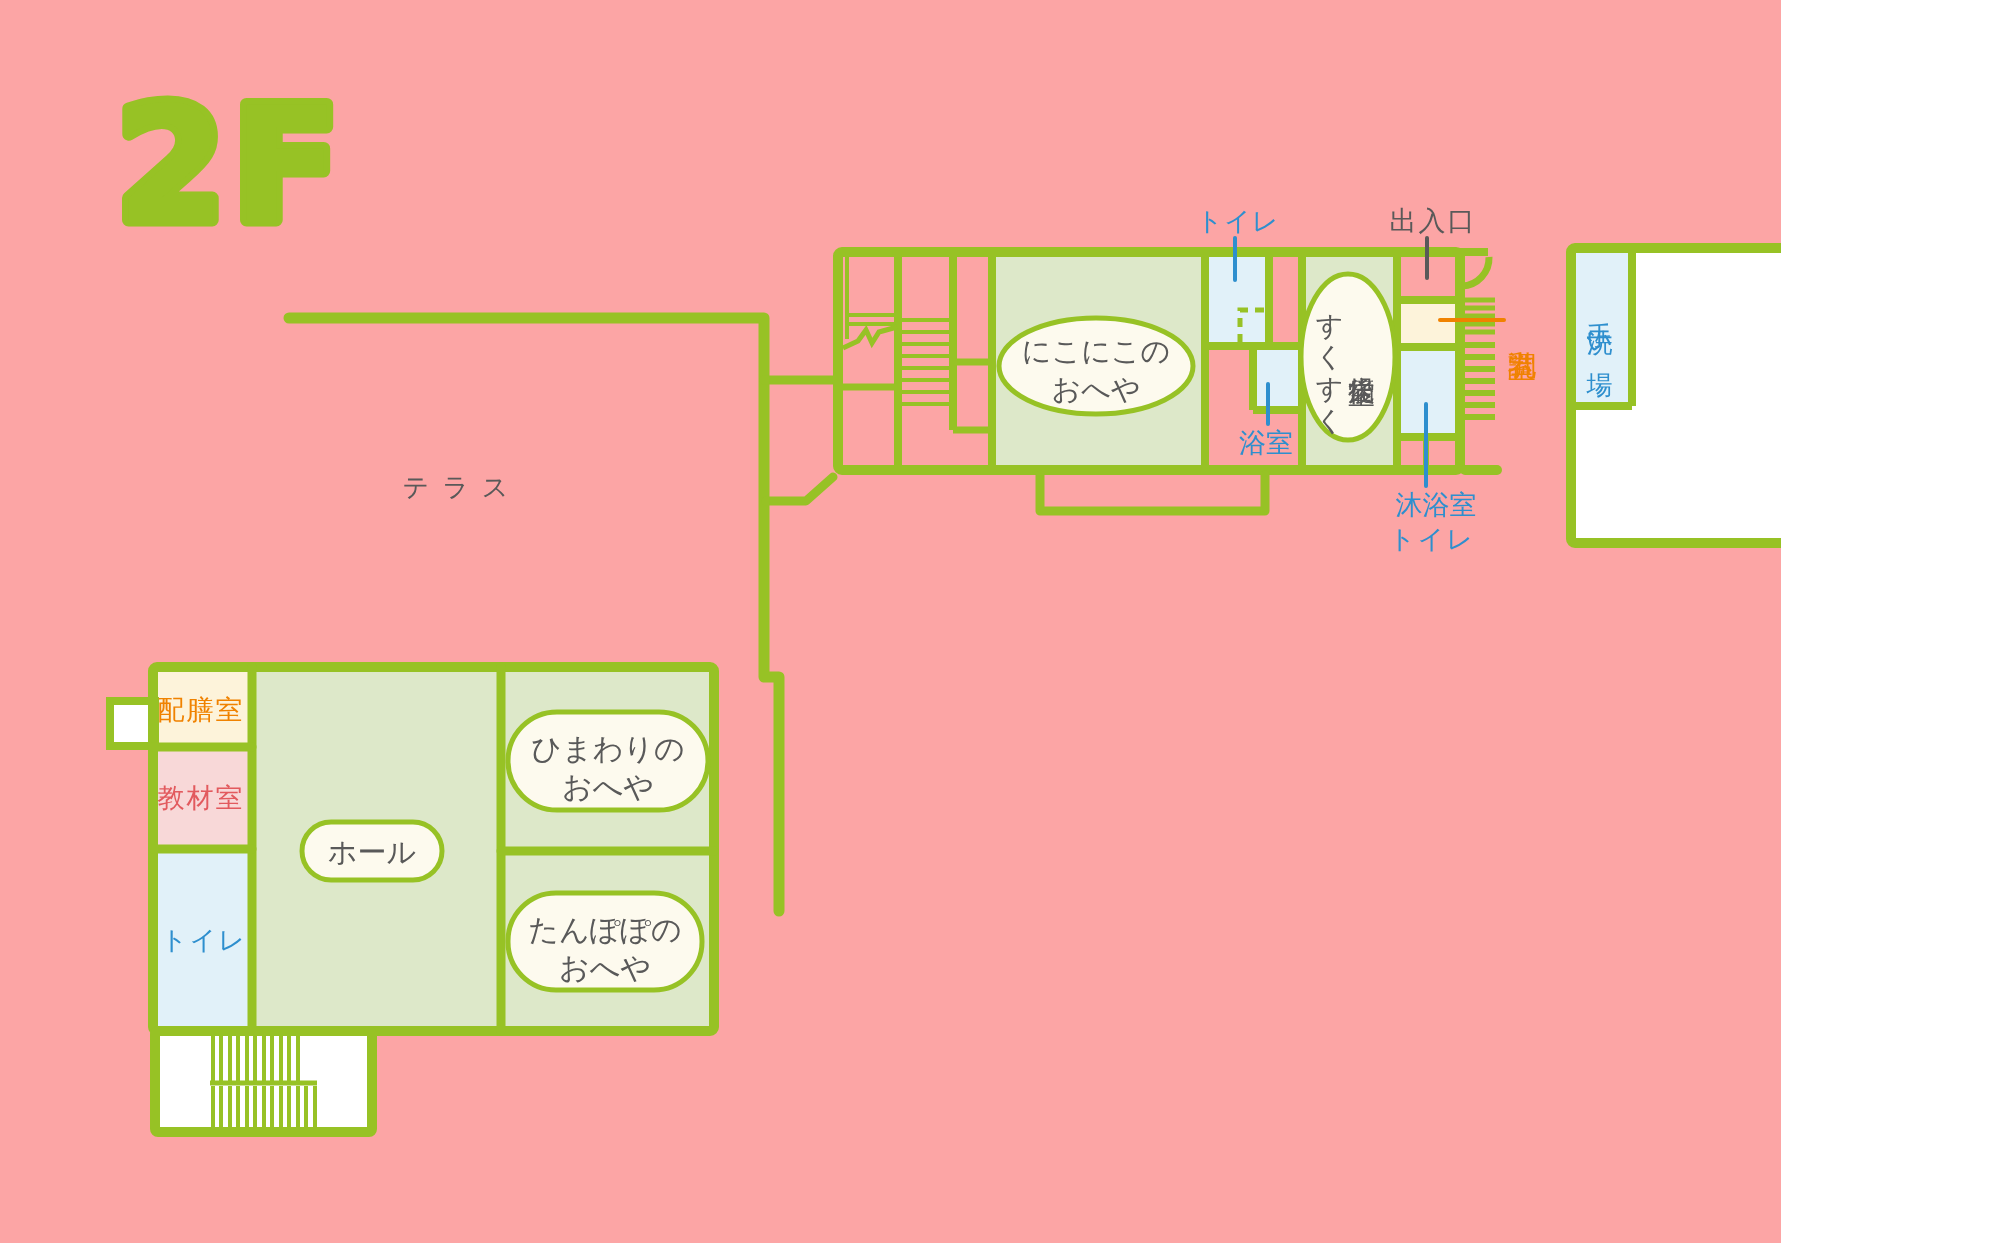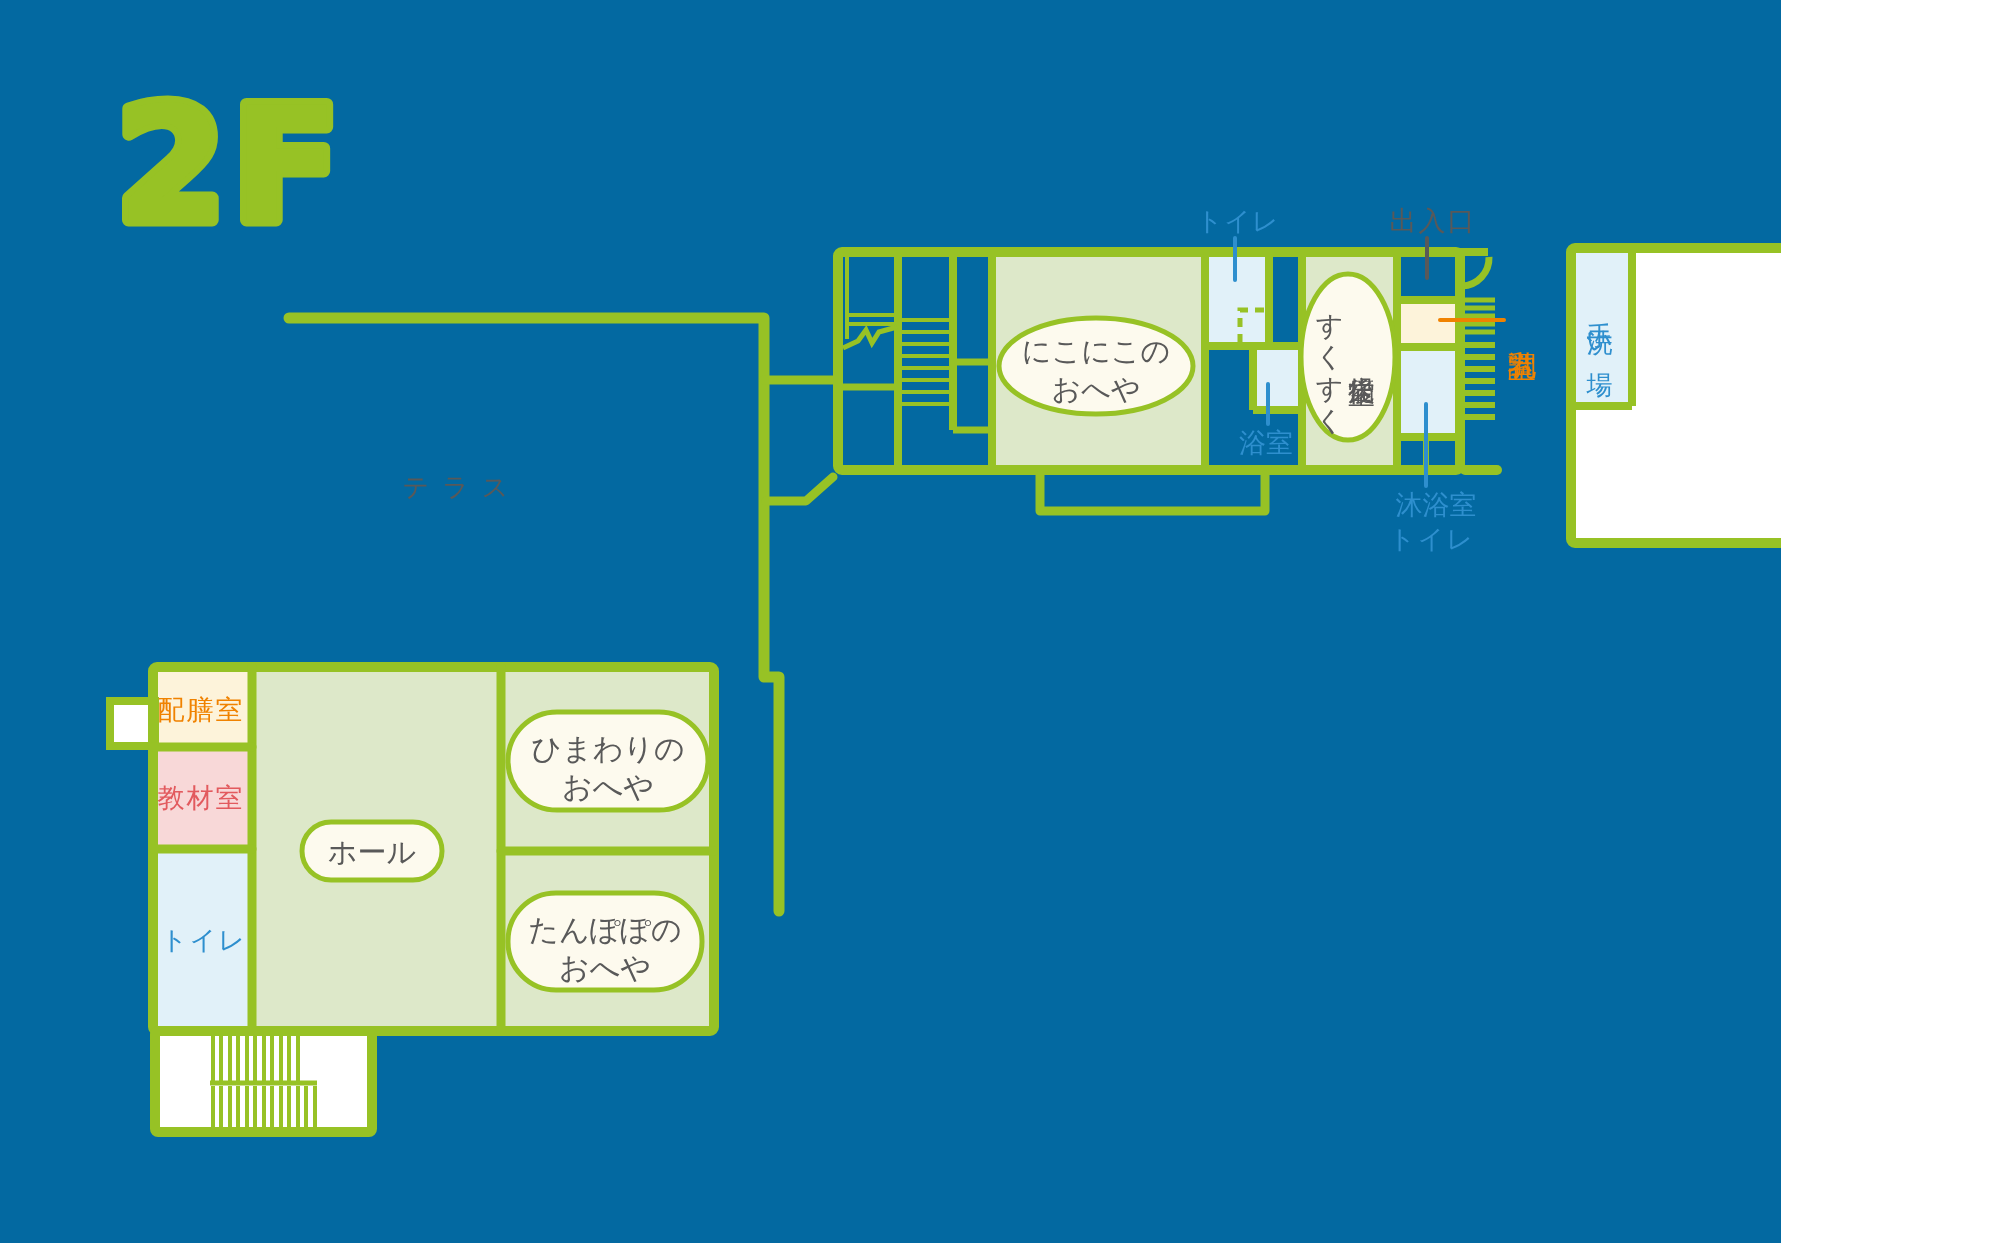--- a/index.html
+++ b/index.html
@@ -1,16 +1,16 @@
 <!DOCTYPE html>
 <html><head>
 <meta charset="utf-8">
 <style>
   html,body{margin:0;padding:0;background:#ffffff;}
-  .stage{position:relative;width:1781px;height:1243px;background:#0369a1;overflow:hidden;text-align:right;}
+  .stage{position:relative;width:1781px;height:1243px;background:#fca5a5;overflow:hidden;text-align:right;}
   svg{display:block;font-family:"DejaVu Sans",sans-serif;}
   
   .w11{stroke:#97c225;stroke-width:11;fill:none;stroke-linecap:round;stroke-linejoin:round;}
   .w10{stroke:#97c225;stroke-width:10;fill:none;stroke-linecap:round;stroke-linejoin:round;}
   .w9 {stroke:#97c225;stroke-width:9;fill:none;stroke-linecap:round;stroke-linejoin:round;}
   .w8 {stroke:#97c225;stroke-width:8;fill:none;stroke-linecap:butt;}
   .w7 {stroke:#97c225;stroke-width:7;fill:none;stroke-linecap:butt;}
   .w6 {stroke:#97c225;stroke-width:6;fill:none;stroke-linecap:butt;}
   .w5 {stroke:#97c225;stroke-width:5;fill:none;stroke-linecap:butt;}
   .w4 {stroke:#97c225;stroke-width:4;fill:none;stroke-linecap:butt;}

